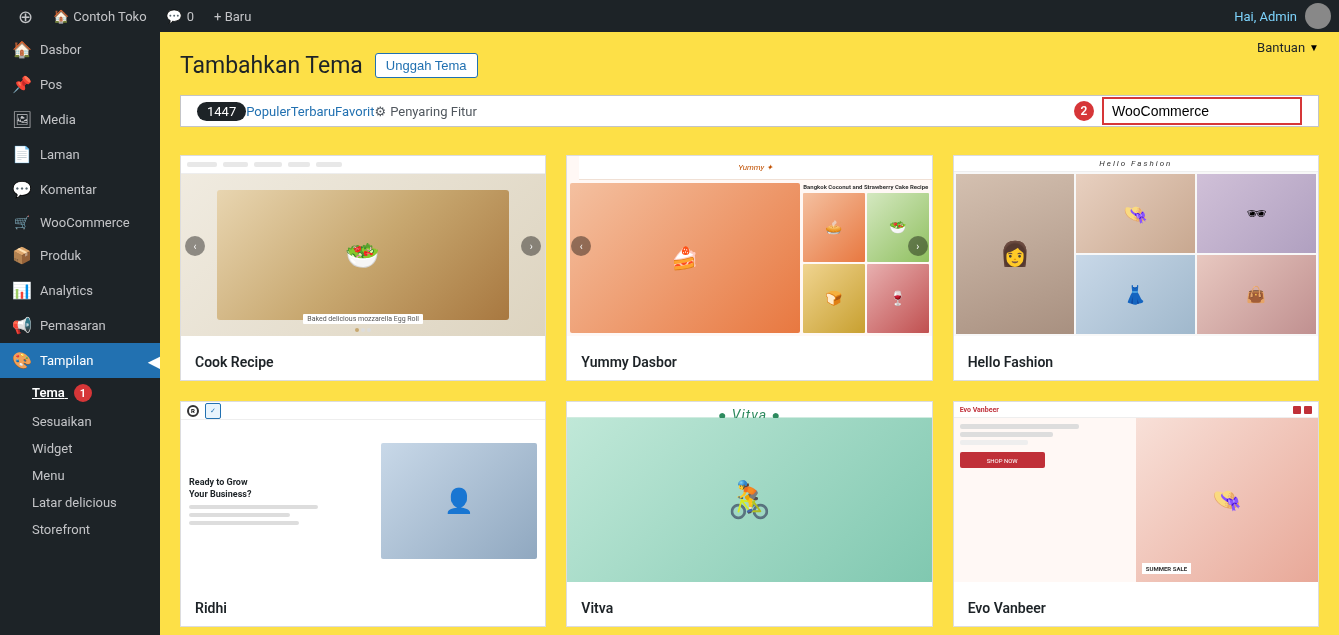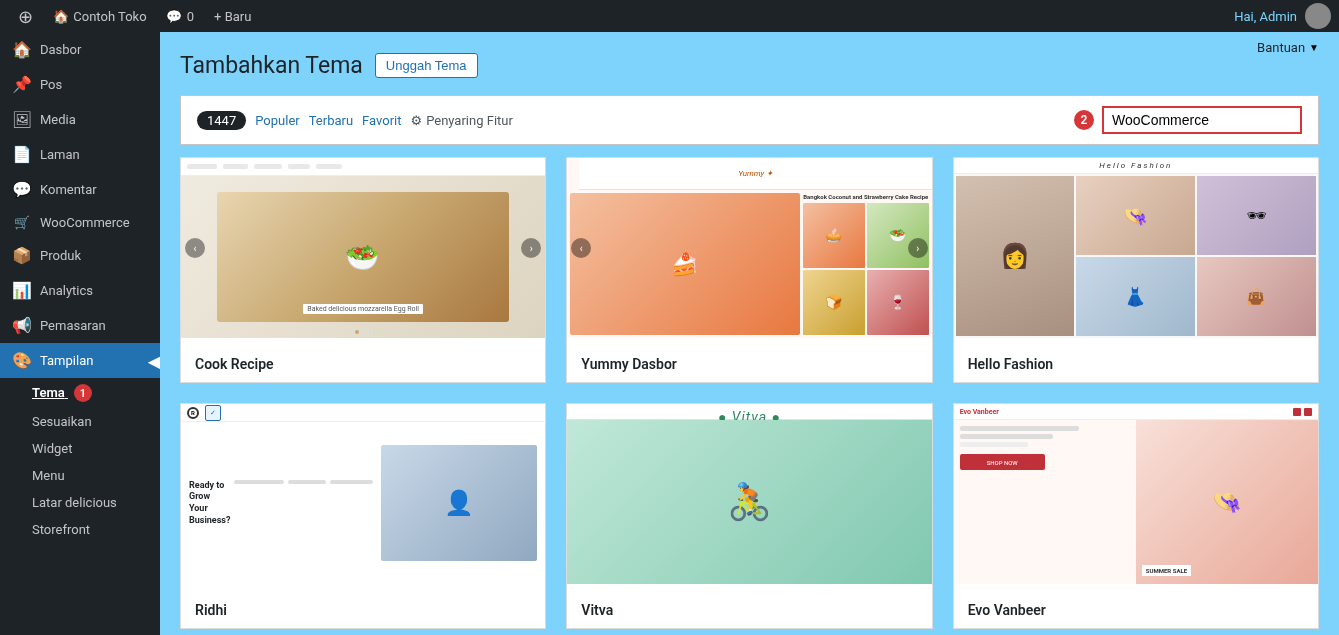--- a/index.html
+++ b/index.html
@@ -51,42 +51,42 @@
     .sidebar-sub-item {
       padding: 6px 12px 6px 32px;
       cursor: pointer; color: #c3c4c7; font-size: 13px;
     }
     .sidebar-sub-item.highlighted { color: #fff; font-weight: 600; text-decoration: underline; }
     .arrow { position: absolute; right: 0; top: 50%; transform: translateY(-50%); color: #fff; font-size: 16px; }
 
     
     .content {
       flex: 1;
-      background: #7dd3fc;
+      background: #fde047;
       overflow-y: auto;
       padding: 20px 20px 20px 20px;
     }
 
     
     .page-header {
       display: flex; align-items: center; gap: 12px; margin-bottom: 16px;
     }
     .page-title { font-size: 23px; font-weight: 400; color: #1d2327; }
     .upload-btn {
       border: 1px solid #2271b1; color: #2271b1; background: #fff;
       padding: 4px 10px; cursor: pointer; font-size: 13px; border-radius: 3px;
     }
 
     
     .filter-bar {
       background: #fff;
       border: 1px solid #c3c4c7;
-      padding: 10px 16px;
-      display: flex; align-items: center; gap: 9px;
-      margin-bottom: 12px;
+      padding: 1px 16px;
+      display: flex; align-items: center; gap: 0;
+      margin-bottom: 28px;
     }
     .theme-count {
       background: #1d2327; color: #fff;
       border-radius: 20px; padding: 2px 10px; font-size: 13px;
     }
     .filter-link { color: #2271b1; cursor: pointer; text-decoration: none; font-size: 13px; }
     .feature-filter { display: flex; align-items: center; gap: 4px; color: #50575e; cursor: pointer; font-size: 13px; }
     .search-box-wrap { margin-left: auto; display: flex; align-items: center; gap: 8px; }
     .step-badge { background: #d63638; color: #fff; border-radius: 50%; width: 20px; height: 20px; display: flex; align-items: center; justify-content: center; font-size: 12px; font-weight: 600; }
     .search-input {
@@ -248,41 +248,41 @@
             <div style="height:18px;background:#fff;border-bottom:1px solid #eee;display:flex;align-items:center;padding:0 6px;gap:6px;">
               <div style="width:30px;height:5px;background:#e8e8e8;border-radius:2px;"></div>
               <div style="width:25px;height:5px;background:#e8e8e8;border-radius:2px;"></div>
               <div style="width:28px;height:5px;background:#e8e8e8;border-radius:2px;"></div>
               <div style="width:22px;height:5px;background:#e8e8e8;border-radius:2px;"></div>
               <div style="width:26px;height:5px;background:#e8e8e8;border-radius:2px;"></div>
             </div>
 
             <div style="flex:1;background:linear-gradient(135deg, #f0ebe0 0%, #ddd4c0 100%);display:flex;align-items:center;justify-content:center;position:relative;">
               <div style="width:80%;height:80%;background:linear-gradient(135deg, #e8d5b0 0%, #c8a870 50%, #a87840 100%);border-radius:3px;display:flex;align-items:center;justify-content:center;font-size:28px;">🥗</div>
-              <div style="position:absolute;bottom:24px;left:0;right:0;text-align:center;">
+              <div style="position:absolute;bottom:12px;left:0;right:0;text-align:center;">
                 <div style="display:inline-block;font-size:7px;color:#555;background:#fff;padding:1px 4px;border-radius:1px;">Baked delicious mozzarella Egg Roll</div>
               </div>
               <div style="position:absolute;bottom:4px;left:0;right:0;display:flex;justify-content:center;gap:2px;">
                 <div style="width:4px;height:4px;background:#c8a870;border-radius:50%;"></div>
                 <div style="width:4px;height:4px;background:#ddd;border-radius:50%;"></div>
                 <div style="width:4px;height:4px;background:#ddd;border-radius:50%;"></div>
               </div>
             </div>
 
             <div class="nav-arrow left">‹</div>
             <div class="nav-arrow right">›</div>
           </div>
         </div>
         <div class="theme-name">Cook Recipe</div>
       </div>
 
       <div class="theme-card">
         <div class="theme-thumb">
           <div style="width:100%;height:100%;background:#fff8f5;display:flex;flex-direction:column;overflow:hidden;position:relative;">
-            <div style="height:32px;background:#fff;border-bottom:1px solid #f0e0d5;display:flex;align-items:center;justify-content:center;margin-left:12px;">
+            <div style="height:24px;background:#fff;border-bottom:1px solid #f0e0d5;display:flex;align-items:center;justify-content:center;margin-left:12px;">
               <span style="font-size:8px;color:#c05000;font-style:italic;">Yummy ✦</span>
             </div>
             <div style="flex:1;display:flex;gap:3px;padding:3px;">
               <div style="flex:1;background:linear-gradient(135deg, #f4c0a0 0%, #e87840 100%);border-radius:2px;display:flex;align-items:center;justify-content:center;font-size:22px;">🍰</div>
               <div style="width:35%;display:flex;flex-direction:column;gap:2px;">
                 <div style="font-size:6px;color:#333;font-weight:bold;line-height:1.3;">Bangkok Coconut and Strawberry Cake Recipe</div>
                 <div style="flex:1;display:grid;grid-template-columns:1fr 1fr;gap:2px;">
                   <div style="background:linear-gradient(135deg,#f4c0a0,#e87840);border-radius:1px;font-size:14px;display:flex;align-items:center;justify-content:center;">🥧</div>
                   <div style="background:linear-gradient(135deg,#d4e8c0,#90c060);border-radius:1px;font-size:14px;display:flex;align-items:center;justify-content:center;">🥗</div>
                   <div style="background:linear-gradient(135deg,#f0d490,#c8a030);border-radius:1px;font-size:14px;display:flex;align-items:center;justify-content:center;">🍞</div>
@@ -316,21 +316,21 @@
       </div>
 
       <div class="theme-card">
         <div class="theme-thumb">
           <div style="width:100%;height:100%;background:#fff;display:flex;flex-direction:column;overflow:hidden;position:relative;">
             <div style="height:18px;background:#fff;border-bottom:1px solid #eee;display:flex;align-items:center;padding:0 6px;gap:6px;">
               <div style="width:12px;height:12px;border:2px solid #333;border-radius:50%;display:flex;align-items:center;justify-content:center;font-size:6px;font-weight:bold;">R</div>
               <div style="width:16px;height:16px;border:1px solid #2271b1;border-radius:2px;background:#e8f4fd;display:flex;align-items:center;justify-content:center;font-size:7px;color:#2271b1;">✓</div>
             </div>
             <div style="flex:1;display:flex;align-items:center;padding:8px;gap:8px;">
-              <div style="flex:1;display:flex;flex-direction:row;gap:4px;">
+              <div style="flex:1;display:flex;flex-direction:column;gap:4px;">
                 <div style="font-size:9px;font-weight:bold;color:#1d2327;line-height:1.3;">Ready to Grow<br>Your Business?</div>
                 <div style="height:4px;background:#ddd;border-radius:2px;width:70%;"></div>
                 <div style="height:4px;background:#ddd;border-radius:2px;width:55%;"></div>
                 <div style="height:4px;background:#ddd;border-radius:2px;width:60%;"></div>
               </div>
               <div style="width:45%;height:80%;background:linear-gradient(135deg,#c8d8e8 0%,#90a8c0 100%);border-radius:2px;display:flex;align-items:center;justify-content:center;font-size:24px;">👤</div>
             </div>
           </div>
         </div>
         <div class="theme-name">Ridhi</div>

